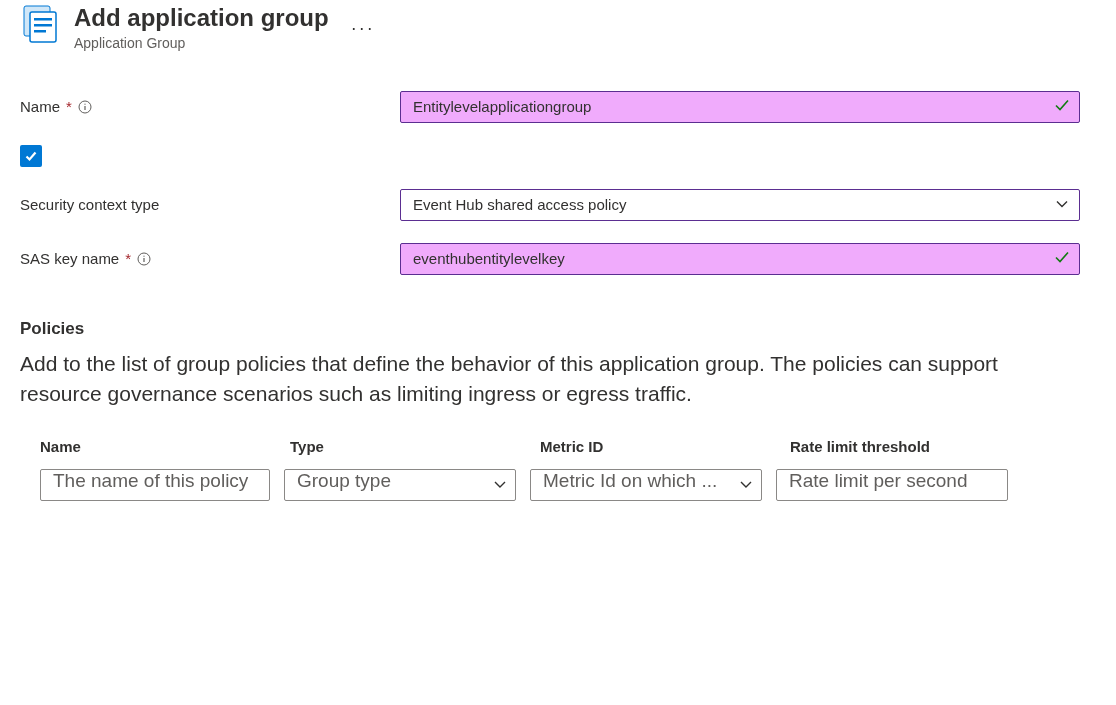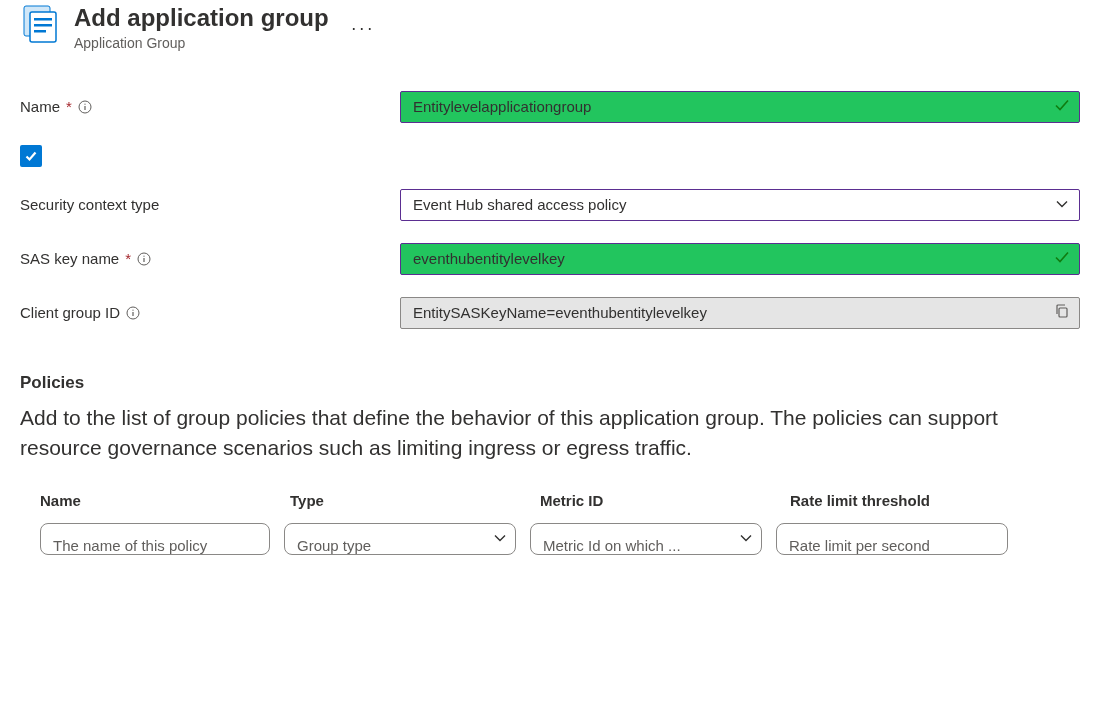--- a/index.html
+++ b/index.html
@@ -79,21 +79,21 @@
       position: relative;
     }
     .text-input {
       width: 100%;
       height: 32px;
       border: 1px solid #5b2e91;
       border-radius: 2px;
       padding: 0 34px 0 12px;
       font-size: 15px;
       color: #323130;
-      background: #22c55e;
+      background: #f0abfc;
       outline: none;
     }
     .text-input.readonly {
       background: #e5e5e5;
       border: 1px solid #8a8886;
       color: #323130;
     }
     .select-input {
       width: 100%;
       height: 32px;
@@ -165,27 +165,27 @@
     .col-rate   { width: 25%; }
     .policy-row {
       display: flex;
       gap: 14px;
       align-items: center;
       margin-bottom: 12px;
     }
     .policy-input {
       height: 32px;
       border: 1px solid #8a8886;
-      border-radius: 8px;
+      border-radius: 2px;
       padding: 0 12px;
-      font-size: 15px;
+      font-size: 19px;
       color: #605e5c;
       background: #fff;
       display: flex;
-      align-items: flex-end;
+      align-items: flex-start;
       position: relative;
     }
     .policy-input.text { cursor: text; }
     .policy-input.select { padding-right: 32px; cursor: pointer; }
     .policy-input .chev {
       position: absolute;
       right: 8px;
       top: 50%;
       transform: translateY(-50%);
     }
@@ -280,41 +280,20 @@
     <div class="form-control-wrap">
       <input class="text-input" type="text" value="eventhubentitylevelkey" style="">
       <span class="right-icon">
         <svg viewBox="0 0 16 16" fill="none" stroke="#107c10" stroke-width="1.6">
             <path d="M2 8.5 L6 12.5 L14 3.5"></path>
           </svg>
       </span>
     </div>
   </div>
 
-  <div class="form-row">
-    <div class="form-label">
-      <span>Client group ID</span>
-      <span class="info-icon">
-        <svg viewBox="0 0 14 14" fill="none" stroke="#605e5c" stroke-width="1">
-            <circle cx="7" cy="7" r="6"></circle>
-            <circle cx="7" cy="4.2" r="0.6" fill="#605e5c" stroke="none"></circle>
-            <line x1="7" y1="6" x2="7" y2="10" stroke="#605e5c" stroke-width="1.2"></line>
-          </svg>
-      </span>
-    </div>
-    <div class="form-control-wrap">
-      <input class="text-input readonly" type="text" readonly="" value="EntitySASKeyName=eventhubentitylevelkey" style="">
-      <span class="right-icon">
-        <svg viewBox="0 0 16 16" fill="none" stroke="#605e5c" stroke-width="1.2">
-          <rect x="5" y="5" width="8" height="9" rx="1"></rect>
-          <path d="M3 11 V3 a1 1 0 0 1 1-1 h7"></path>
-        </svg>
-      </span>
-    </div>
-  </div>
 
 </div>
 
 <div class="section-title">Policies</div>
 <div class="section-desc">Add to the list of group policies that define the behavior of this application group. The policies can support resource governance scenarios such as limiting ingress or egress traffic.</div>
 
 <div class="policy-table">
   <div class="policy-headers">
     <div class="col-name">Name</div>
     <div class="col-type">Type</div>

